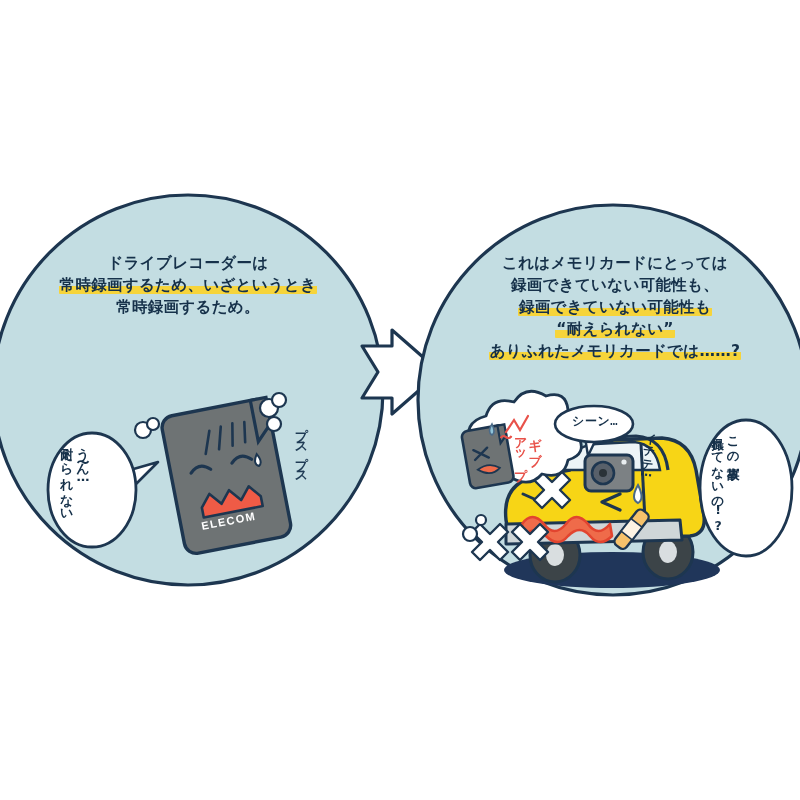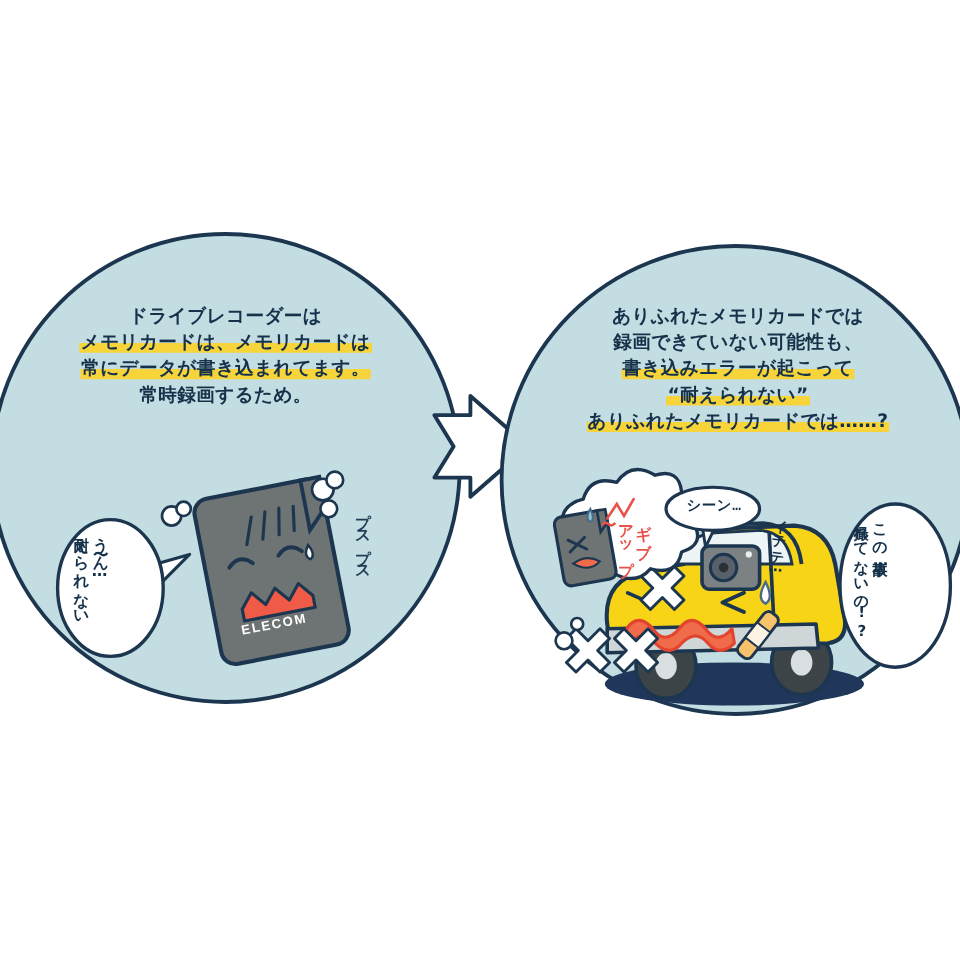--- a/index.html
+++ b/index.html
@@ -57,22 +57,21 @@
 <div id="stage">
 <svg width="800" height="800" viewBox="0 0 800 800" xmlns="http://www.w3.org/2000/svg">
 
   <g>
     <circle cx="188" cy="390" r="195" fill="#c3dde2" stroke="#1d3650" stroke-width="3.2"></circle>
   </g>
 
   <foreignObject x="18" y="252" width="340" height="140">
     <div xmlns="http://www.w3.org/1999/xhtml" class="jp">
       <span class="body-line">ドライブレコーダーは</span>
-      <span class="body-line"><span class="hl">メモリカードは、メモリカードは</span></span>
-      <span class="body-line"><span class="hl">常にデータが書き込まれてます。</span></span>
+      <span class="body-line"><span class="hl">常時録画するため、いざというとき</span></span>
       <span class="body-line">常時録画するため。</span>
     </div>
   </foreignObject>
 
   <g transform="translate(160,418) rotate(-11)">
     <rect x="0" y="0" width="108" height="140" rx="12" ry="12" fill="#6e7374" stroke="#1d3650" stroke-width="3.4"></rect>
     <path d="M108,26 L92,42 L92,0 L108,0 Z" fill="#6e7374" stroke="#1d3650" stroke-width="3.2"></path>
 
     <path d="M20,60 q10,-10 20,0" fill="none" stroke="#1d3650" stroke-width="3.2" stroke-linecap="round"></path>
     <path d="M62,58 q10,-10 20,0" fill="none" stroke="#1d3650" stroke-width="3.2" stroke-linecap="round"></path>
@@ -114,23 +113,23 @@
   </foreignObject>
 
   <path d="M362,346 L392,346 L392,330 L440,372 L392,414 L392,398 L362,398 L378,372 Z" fill="#ffffff" stroke="#1d3650" stroke-width="3.2" stroke-linejoin="round"></path>
 
   <g>
     <circle cx="613" cy="400" r="195" fill="#c3dde2" stroke="#1d3650" stroke-width="3.2"></circle>
   </g>
 
   <foreignObject x="440" y="252" width="350" height="140">
     <div xmlns="http://www.w3.org/1999/xhtml" class="jp">
-      <span class="body-line">ありふれたメモリカードでは</span>
+      <span class="body-line">これはメモリカードにとっては</span>
       <span class="body-line">録画できていない可能性も、</span>
-      <span class="body-line"><span class="hl">書き込みエラーが起こって</span></span>
+      <span class="body-line"><span class="hl">録画できていない可能性も</span></span>
       <span class="body-line"><span class="hl">“耐えられない”</span></span>
       <span class="body-line"><span class="hl">ありふれたメモリカードでは……?</span></span>
     </div>
   </foreignObject>
 
   <g>
 
     <ellipse cx="612" cy="570" rx="108" ry="18" fill="#20365a"></ellipse>
 
     <ellipse cx="555" cy="555" rx="25" ry="27" fill="#3c4448" stroke="#1d3650" stroke-width="3"></ellipse>

